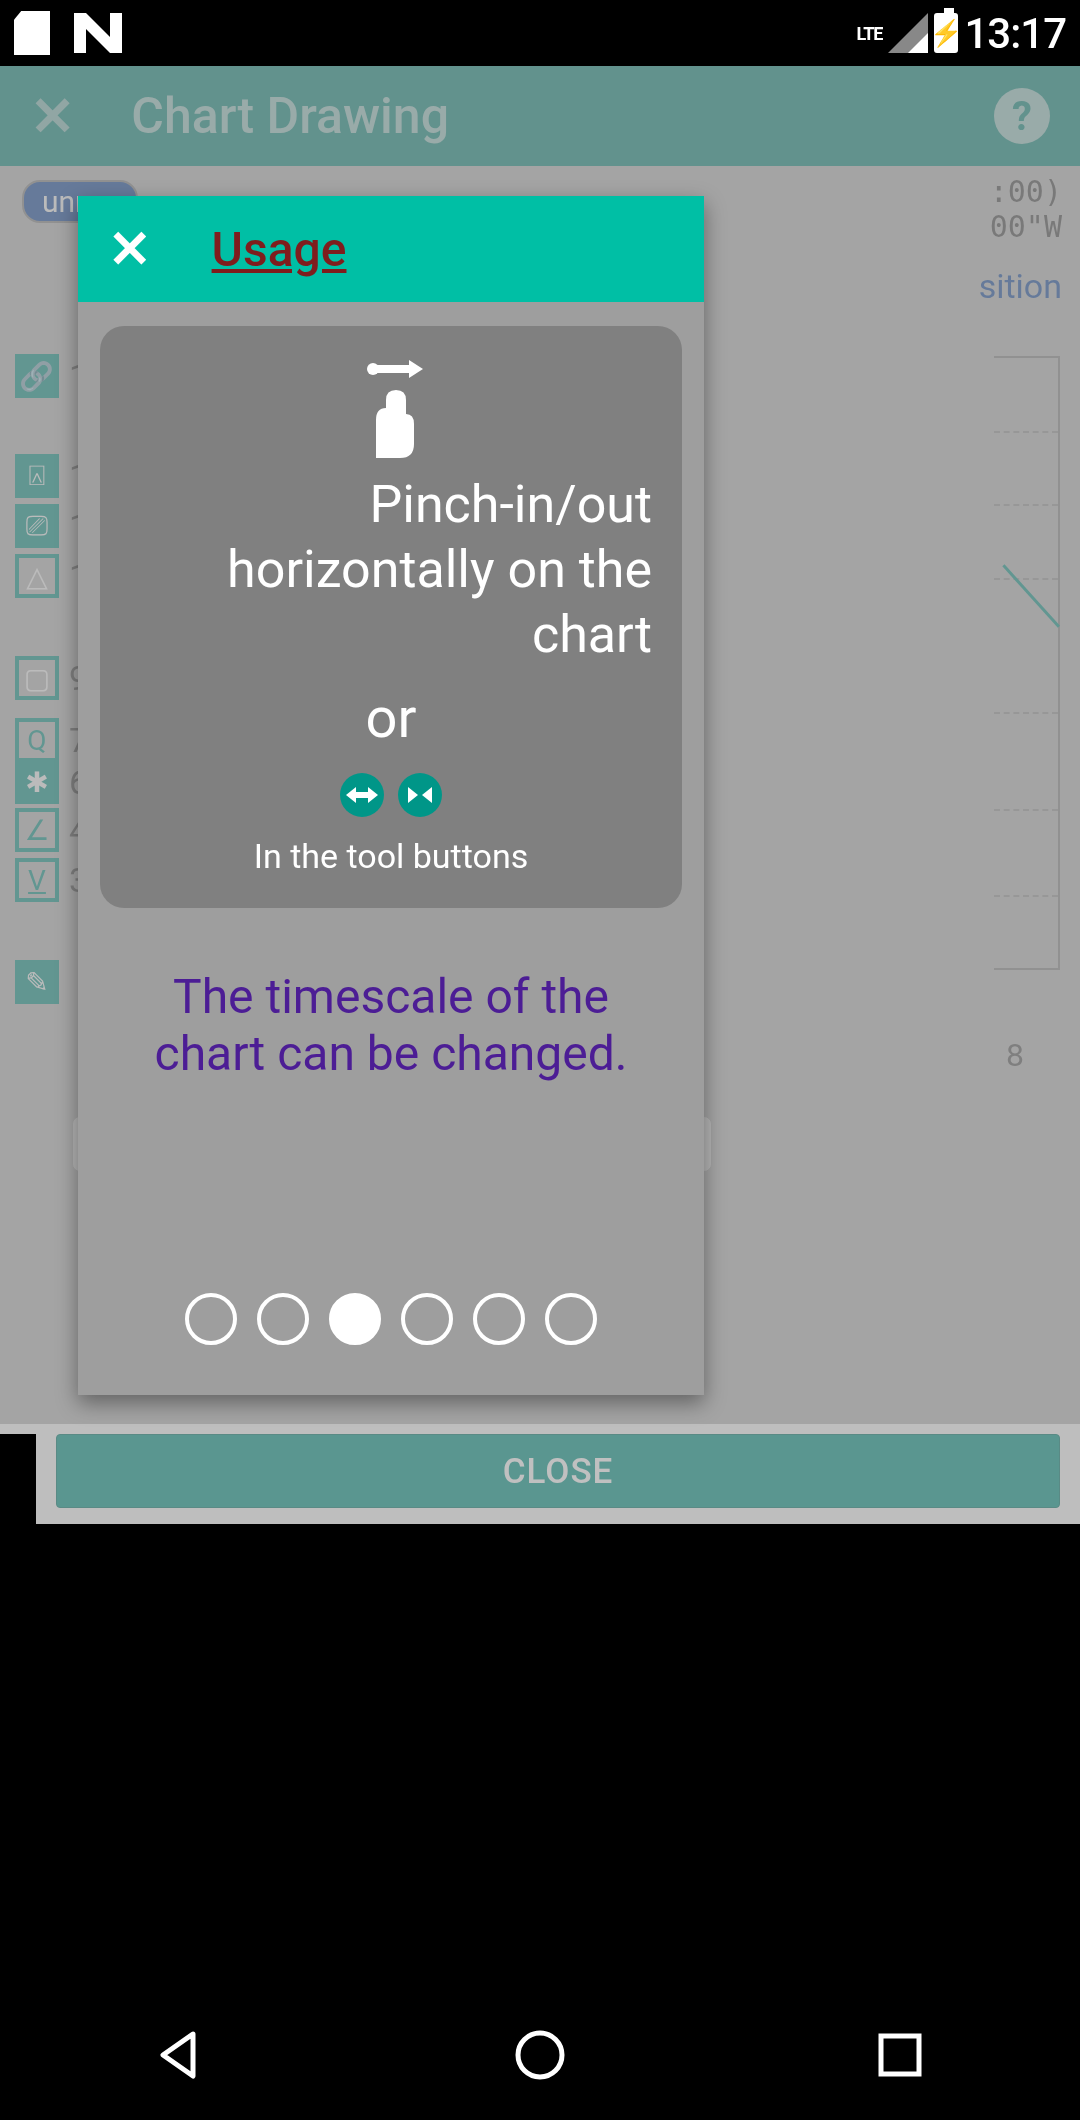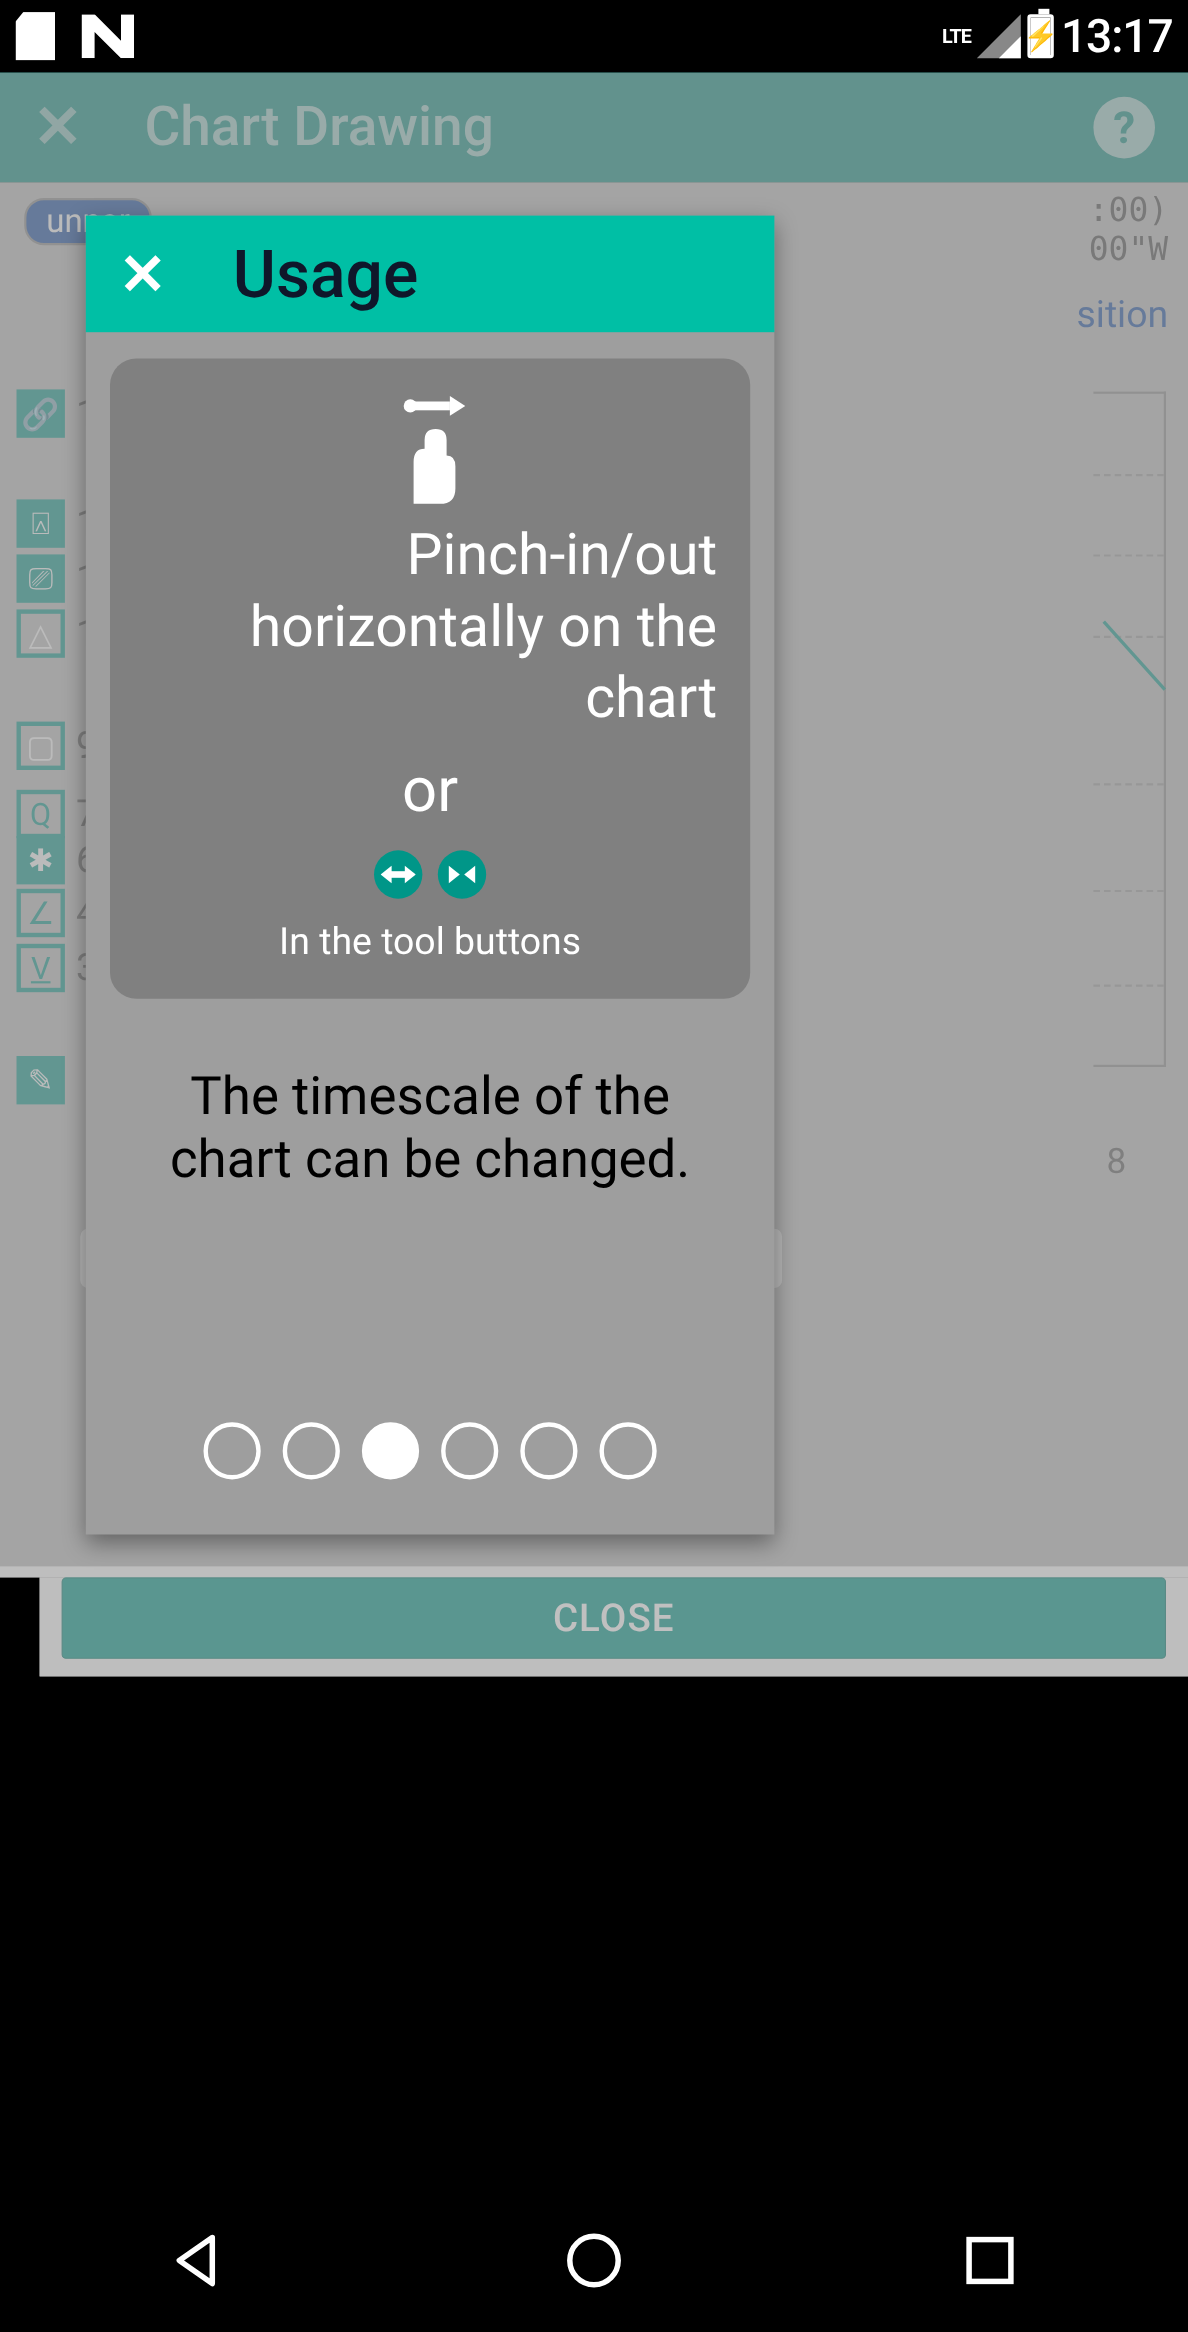--- a/index.html
+++ b/index.html
@@ -35,28 +35,28 @@
   .close-bar { height: 74px; background:#009688; border:1px solid #00796b; border-radius:4px; display:flex; align-items:center; justify-content:center; color:#fff; font-size:35px; font-weight:500; letter-spacing:1px;}
   
   
   .scrim { position: absolute; top: 66px; left:0; width:1080px; height: 1358px; background: rgba(150,150,150,0.65); pointer-events:none;}
   .scrim2 { position:absolute; top:0; left:0; width:100%; height:100%; background:rgba(150,150,150,0.6);}
   
   
   .dialog { position: absolute; top: 196px; left: 78px; width: 626px; background: #9e9e9e; border-radius: 0; box-shadow: 0 8px 20px rgba(0,0,0,0.4); }
   .dialog-header { height: 106px; background: #00bfa5; display: flex; align-items: center; padding: 0 30px; gap: 60px;}
   .dialog-header .dx { color:#fff; font-size:52px; font-weight:700; cursor:pointer;}
-  .dialog-header .dtitle { color:#0f172a; font-size:60px; font-weight:500;}
+  .dialog-header .dtitle { color:#7f1d1d; font-size:48px; font-weight:500;text-decoration:underline;}
   .dialog-body { padding: 24px 22px 30px; }
   .dialog-card { background: #808080; border-radius:24px; padding: 26px 30px 30px; display:flex; flex-direction:column; align-items:center; color:#fff; }
   .dialog-card .big { font-size:52px; text-align:right; line-height:1.25; margin-top:10px;}
   .dialog-card .or { font-size:56px; margin:18px 0 22px; }
   .dialog-card .tool-icons { display:flex; gap:14px; margin-bottom:8px;}
   .dialog-card .tool-icons .ti { width:44px; height:44px; border-radius:50%; background:#009688; display:flex; align-items:center; justify-content:center;}
-  .dialog-desc { color:#000000; font-size:48px; text-align:center; line-height:1.2; margin: 60px 20px 0;}
+  .dialog-desc { color:#4c1d95; font-size:48px; text-align:center; line-height:1.2; margin: 60px 20px 0;}
   .dialog-dots { display:flex; justify-content:center; gap:20px; margin: 210px 0 20px;}
   .dialog-dots .dot { width:52px; height:52px; border-radius:50%; border:4px solid #fff;}
   .dialog-dots .dot.filled { background:#fff;}
   
   
   .nav-bar { position:absolute; bottom:0; left:0; width:1080px; height:130px; background:#000; display:flex; align-items:center; justify-content:space-around;}
   .nav-btn { width:80px; height:80px; display:flex; align-items:center; justify-content:center; }
   
   
   .sd-card { width:36px; height:44px; background:#fff; clip-path: polygon(0 20%, 20% 0, 100% 0, 100% 100%, 0 100%);}

